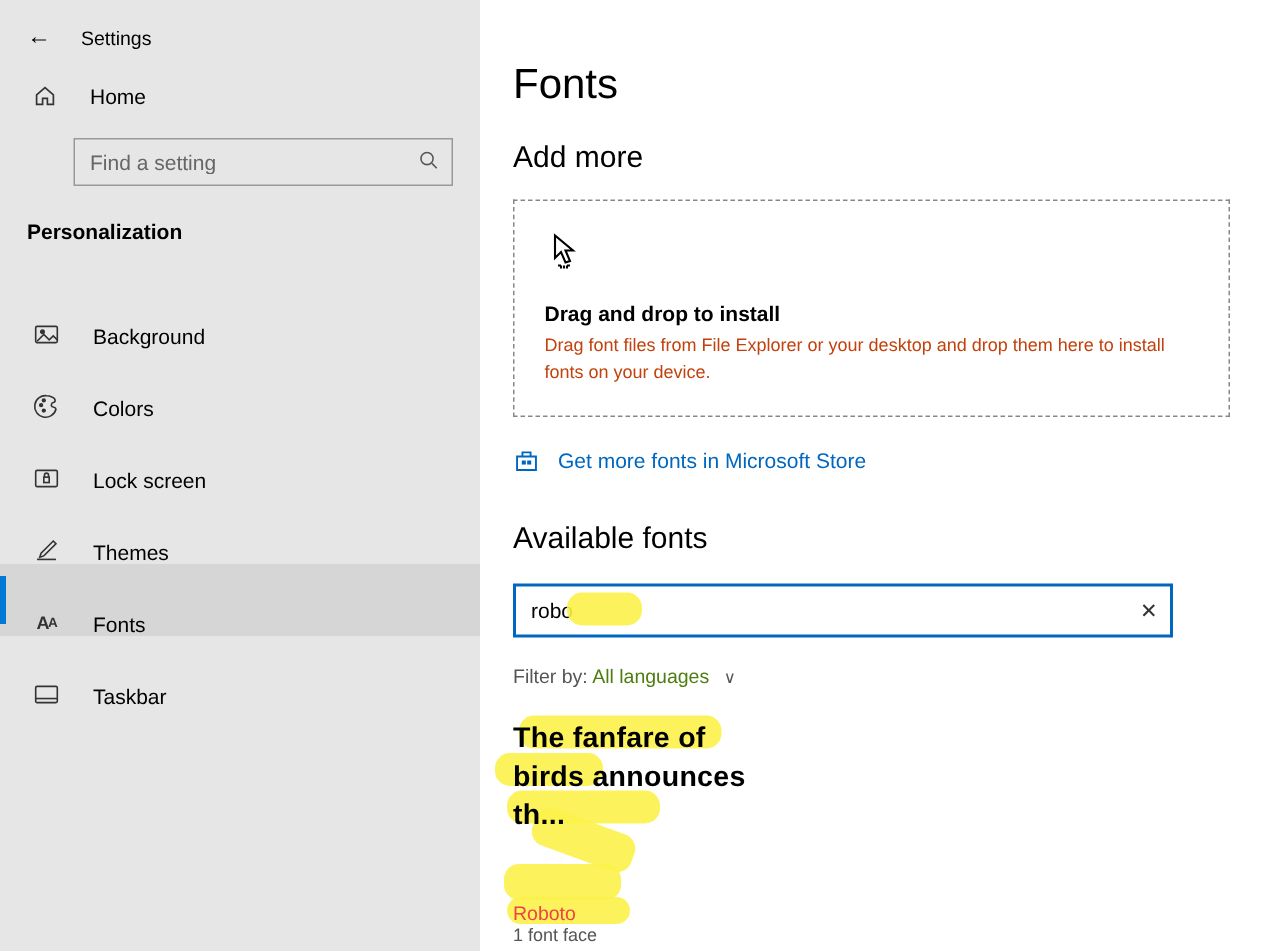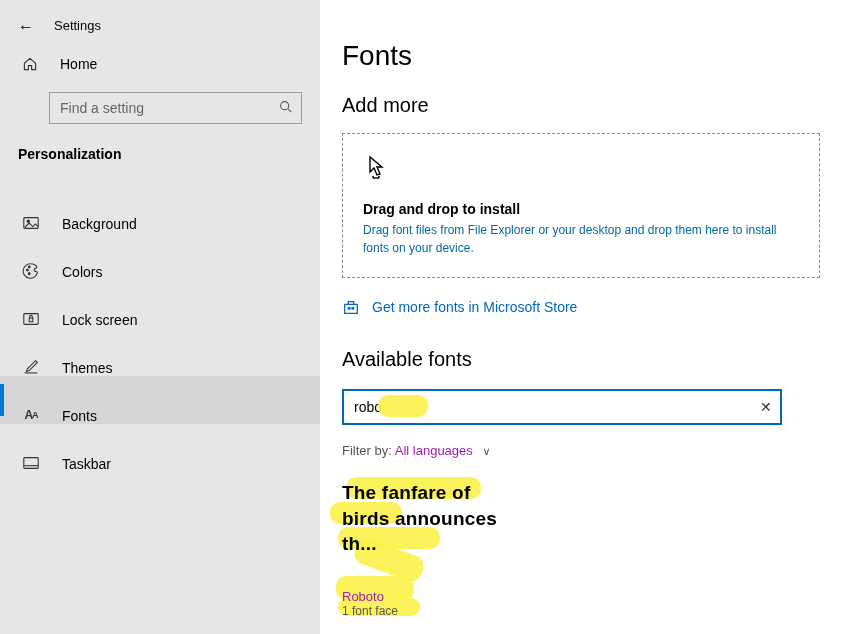--- a/index.html
+++ b/index.html
@@ -106,21 +106,21 @@
     .drop-box {
       border: 1px dashed #888;
       padding: 20px 20px 20px 20px;
       display: flex;
       gap: 16px;
       margin-bottom: 20px;
       flex-direction: column;
     }
     .drop-icon { width: 28px; flex-shrink:0; color:#333; }
     .drop-text strong { font-weight: 600; font-size: 14px; display:block; margin-bottom: 4px; }
-    .drop-text .desc { font-size: 12px; color: #0369a1; line-height:1.5;}
+    .drop-text .desc { font-size: 12px; color: #c2410c; line-height:1.5;}
     .store-link {
       display: flex;
       align-items: center;
       gap: 12px;
       margin-bottom: 32px;
       cursor: pointer;
     }
     .store-link .store-icon { width: 18px; height: 18px; }
     .store-link .store-text { color: #0067c0; font-size: 14px; }
     .available-heading {
@@ -148,39 +148,39 @@
       transform: translateY(-50%);
       font-size: 14px;
       color: #333;
       cursor: pointer;
     }
     .filter-row {
       font-size: 13px;
       color: #555;
       margin-bottom: 22px;
     }
-    .filter-row .filter-lang { color: #a21caf; }
+    .filter-row .filter-lang { color: #4d7c0f; }
     .filter-row .chev { margin-left: 6px; font-size: 11px; }
     .font-card {
       width: 170px;
       position: relative;
     }
     .preview-text {
       font-size: 19px;
       font-weight: 700;
       line-height: 1.35;
       letter-spacing: 0.2px;
       color: #000;
       position: relative;
       z-index: 2;
     }
     .font-name {
-      margin-top: 32px;
+      margin-top: 44px;
       font-size: 13px;
-      color: #a21caf;
+      color: #ef4444;
       position: relative;
       z-index: 2;
     }
     .font-faces {
       font-size: 12px;
       color: #555;
       position: relative;
       z-index: 2;
     }
     

